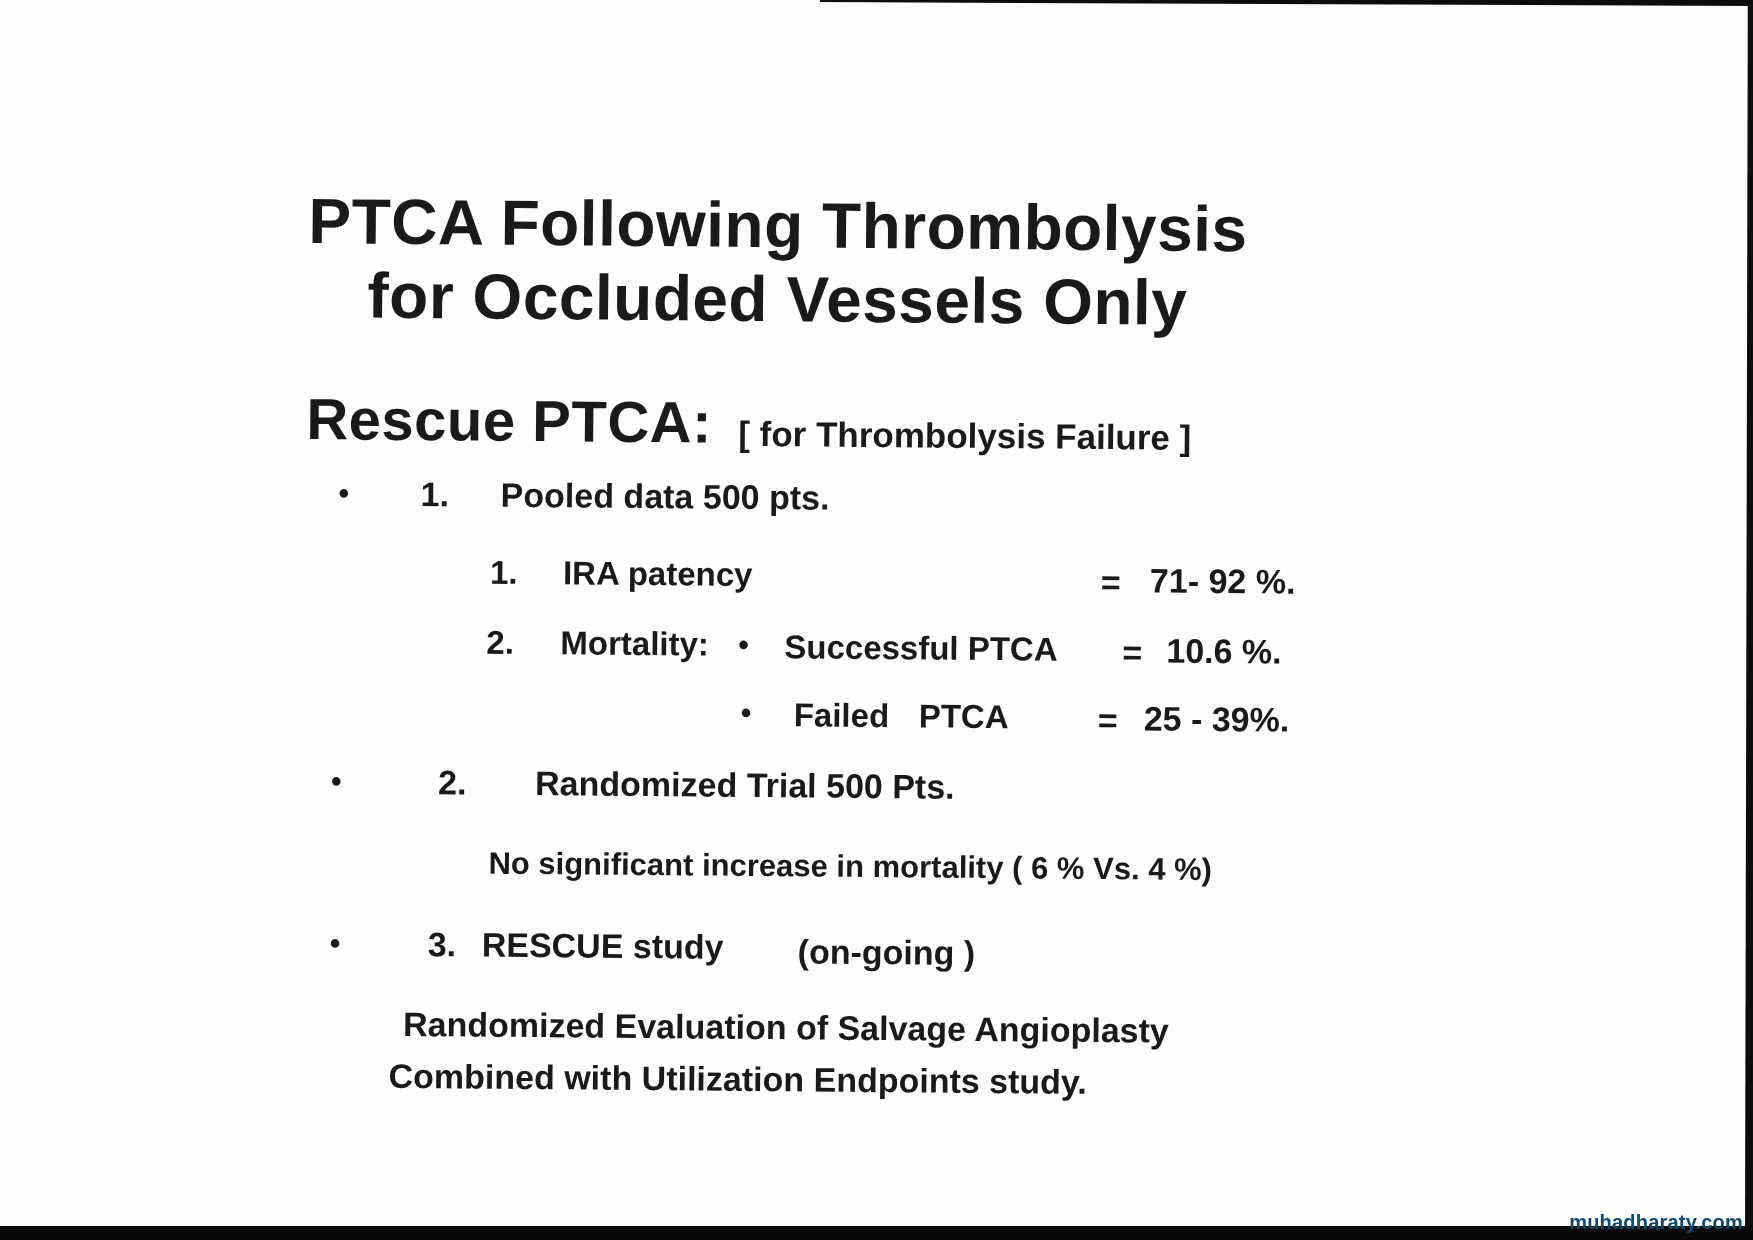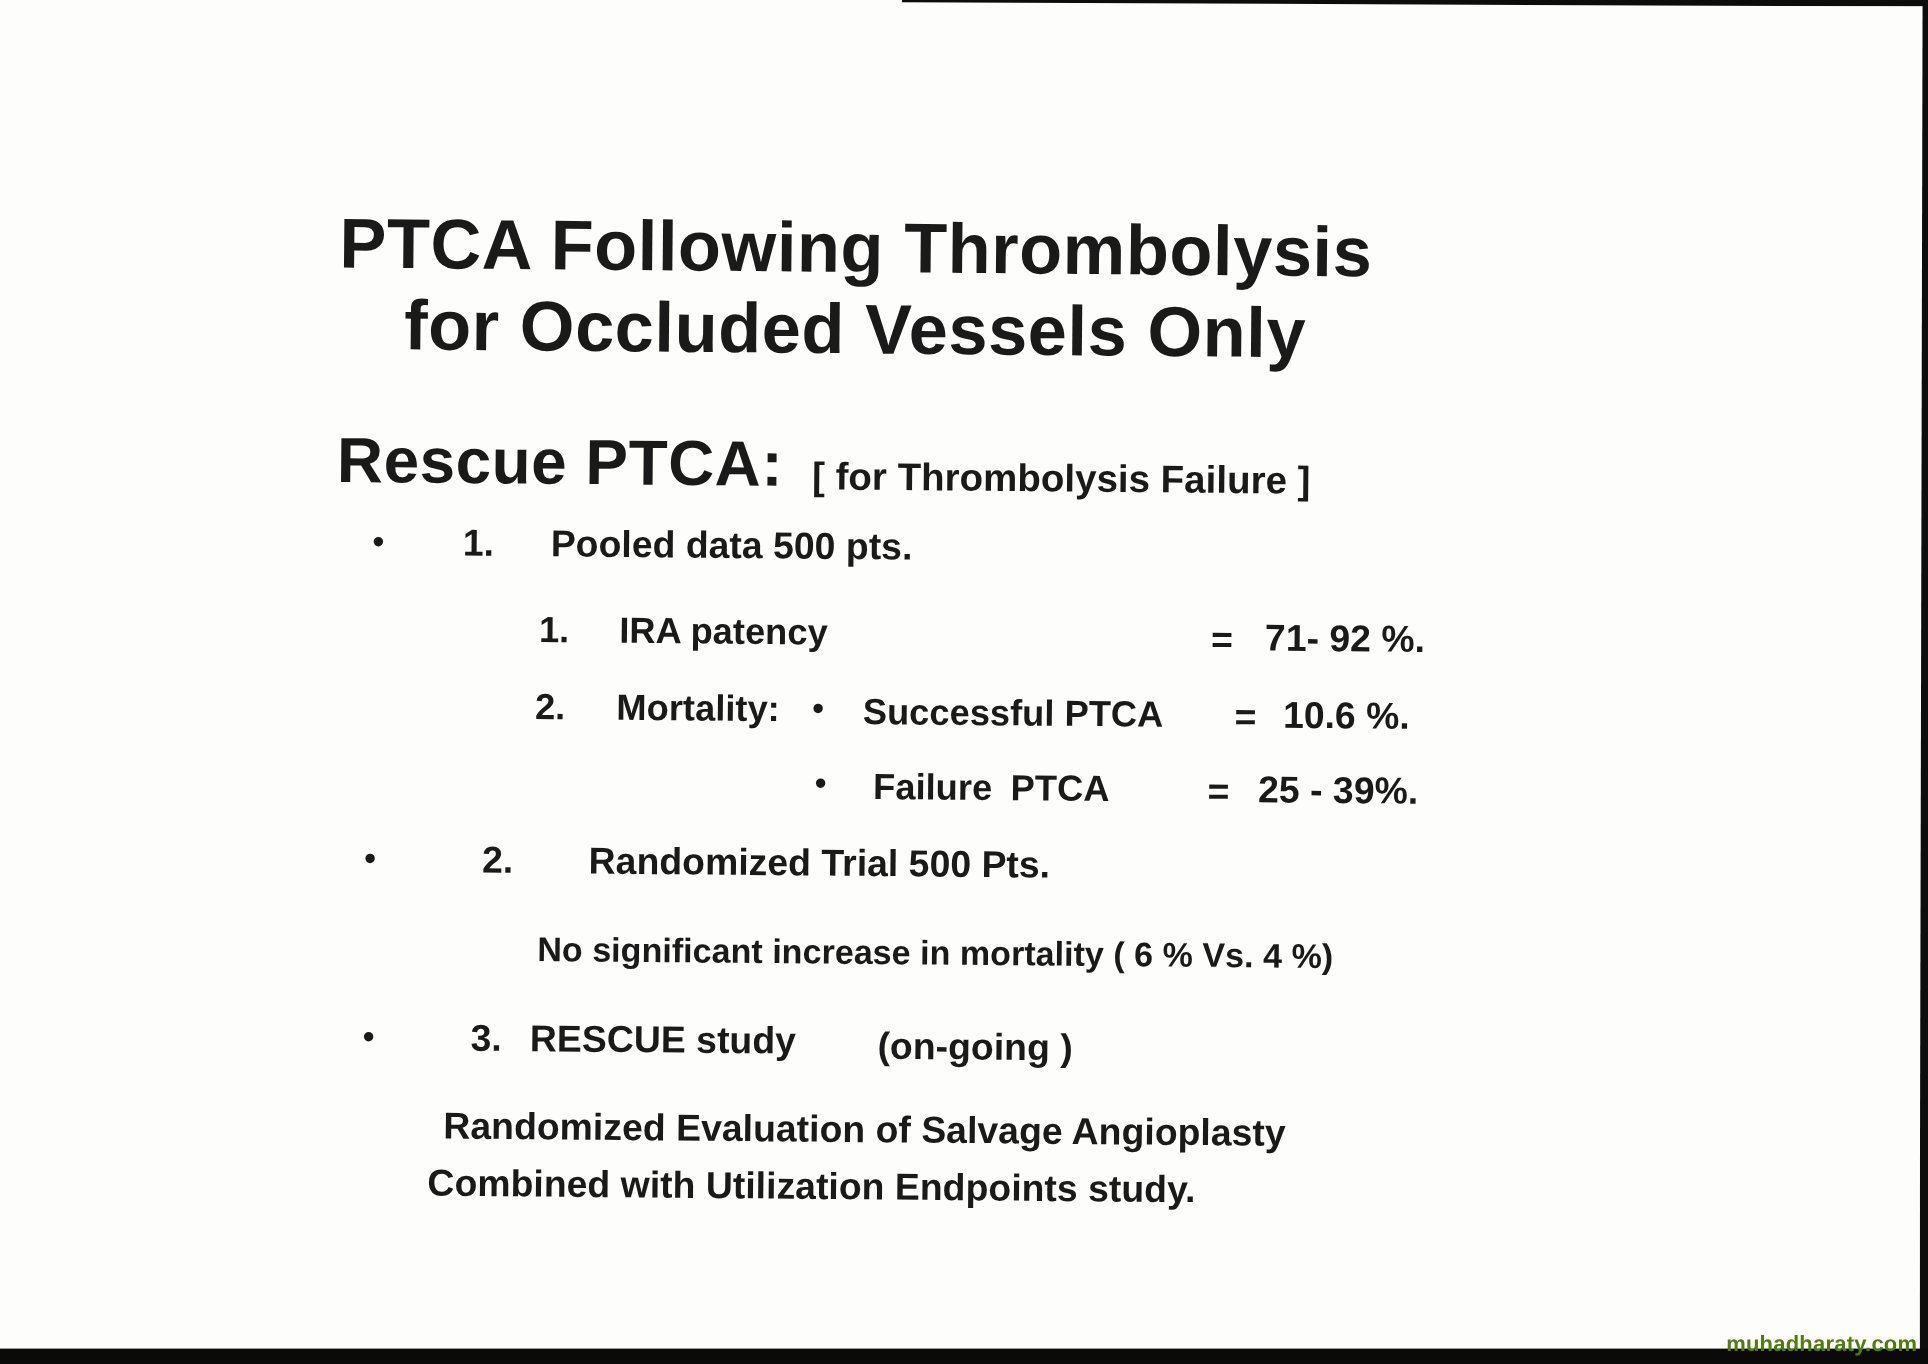--- a/index.html
+++ b/index.html
@@ -62,21 +62,21 @@
   .lvl1{font-size:34px;}
   .lvl2{font-size:33px;}
   .eqv{font-size:34px;}
   .note{font-size:31px;}
   .exp{font-size:34px;}
   .watermark{
     position:absolute;
     right:10px;bottom:6px;
     font-size:20px;
     font-weight:bold;
-    color:#4d7c0f;
+    color:#0c4a6e;
     z-index:5;
     letter-spacing:0.2px;
   }
 </style>
 </head>
 <body>
 
 <div class="scan-page">
 
   <div class="top-scan-border"></div>
@@ -103,21 +103,21 @@
     <span class="t eqv" style="left:1155px;top:554px;">71- 92 %.</span>
 
     <span class="t lvl2" style="left:492px;top:622px;">2.</span>
     <span class="t lvl2" style="left:566px;top:622px;">Mortality:</span>
     <span class="t bullet-sm" style="left:744px;top:624px;">•</span>
     <span class="t lvl2" style="left:790px;top:624px;">Successful PTCA</span>
     <span class="t eqv" style="left:1128px;top:626px;">=</span>
     <span class="t eqv" style="left:1172px;top:624px;">10.6 %.</span>
 
     <span class="t bullet-sm" style="left:747px;top:692px;">•</span>
-    <span class="t lvl2" style="left:800px;top:692px;">Failure</span>
+    <span class="t lvl2" style="left:800px;top:692px;">Failed</span>
     <span class="t lvl2" style="left:925px;top:692px;">PTCA</span>
     <span class="t eqv" style="left:1104px;top:694px;">=</span>
     <span class="t eqv" style="left:1150px;top:692px;">25 - 39%.</span>
 
     <span class="t bullet-sm" style="left:338px;top:764px;">•</span>
     <span class="t lvl1" style="left:445px;top:762px;">2.</span>
     <span class="t lvl1" style="left:542px;top:762px;">Randomized Trial 500 Pts.</span>
 
     <span class="t note" style="left:496px;top:844px;">No significant increase in mortality ( 6 % Vs. 4 %)</span>
 

